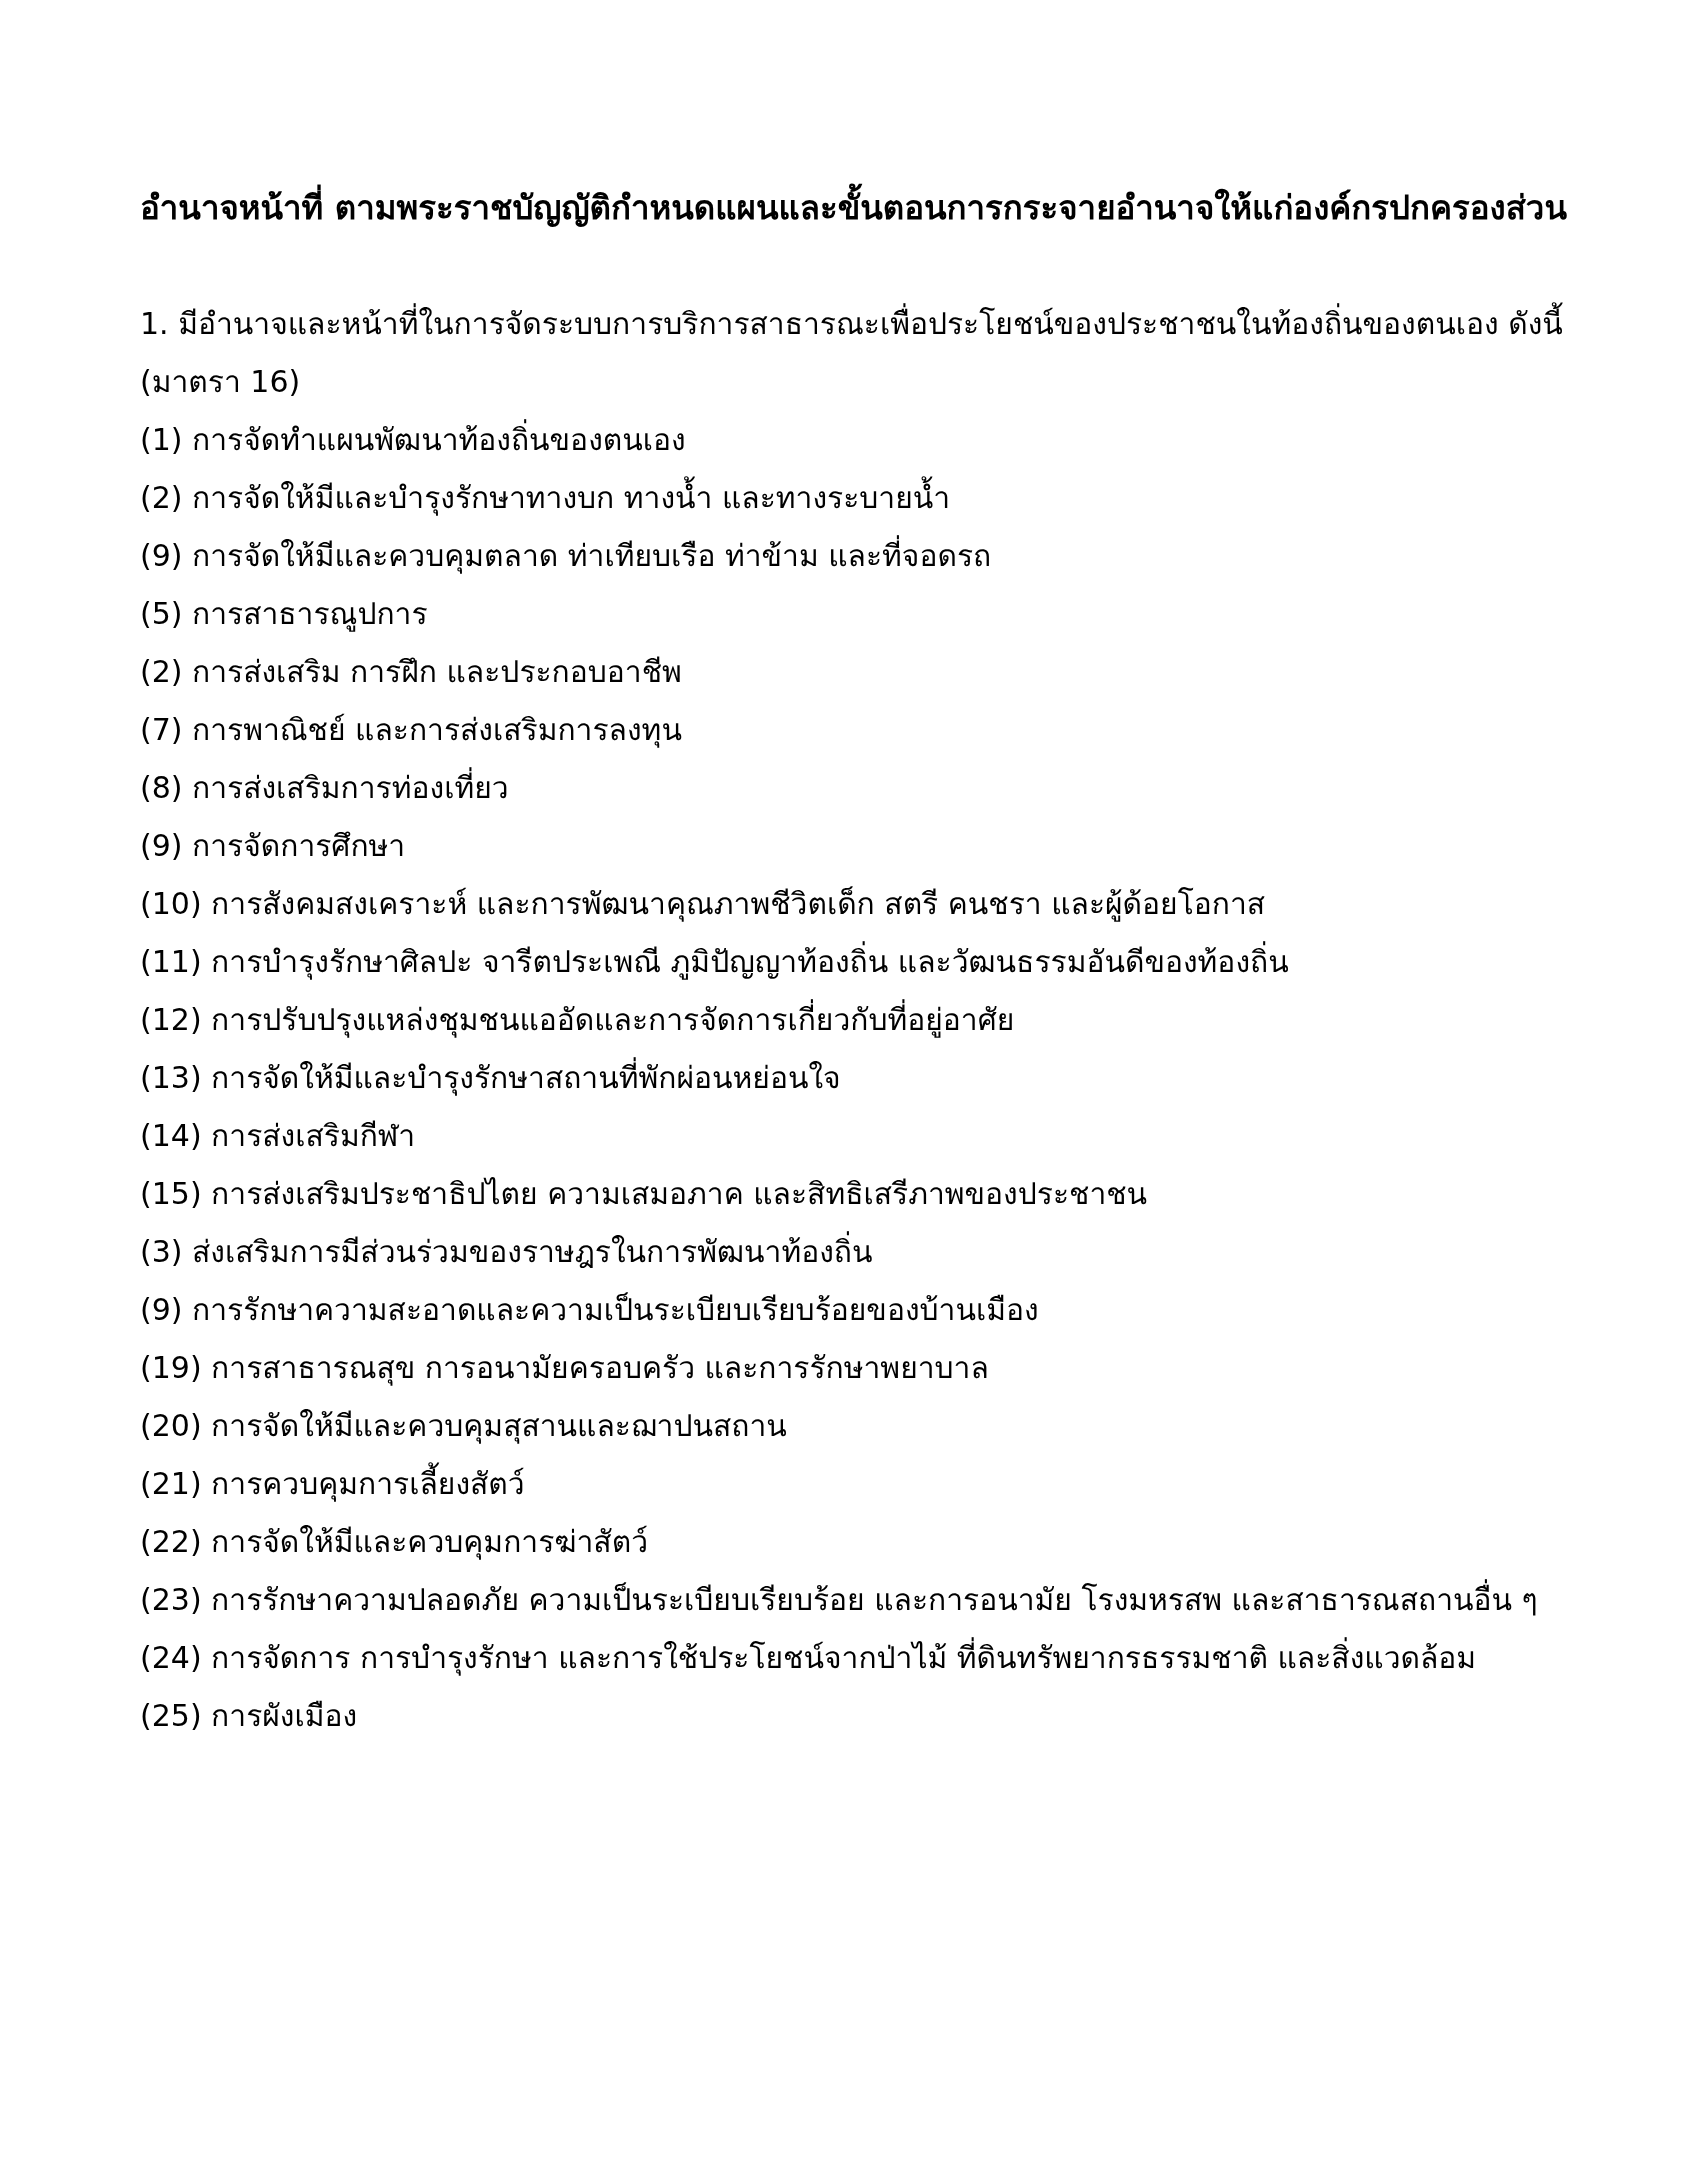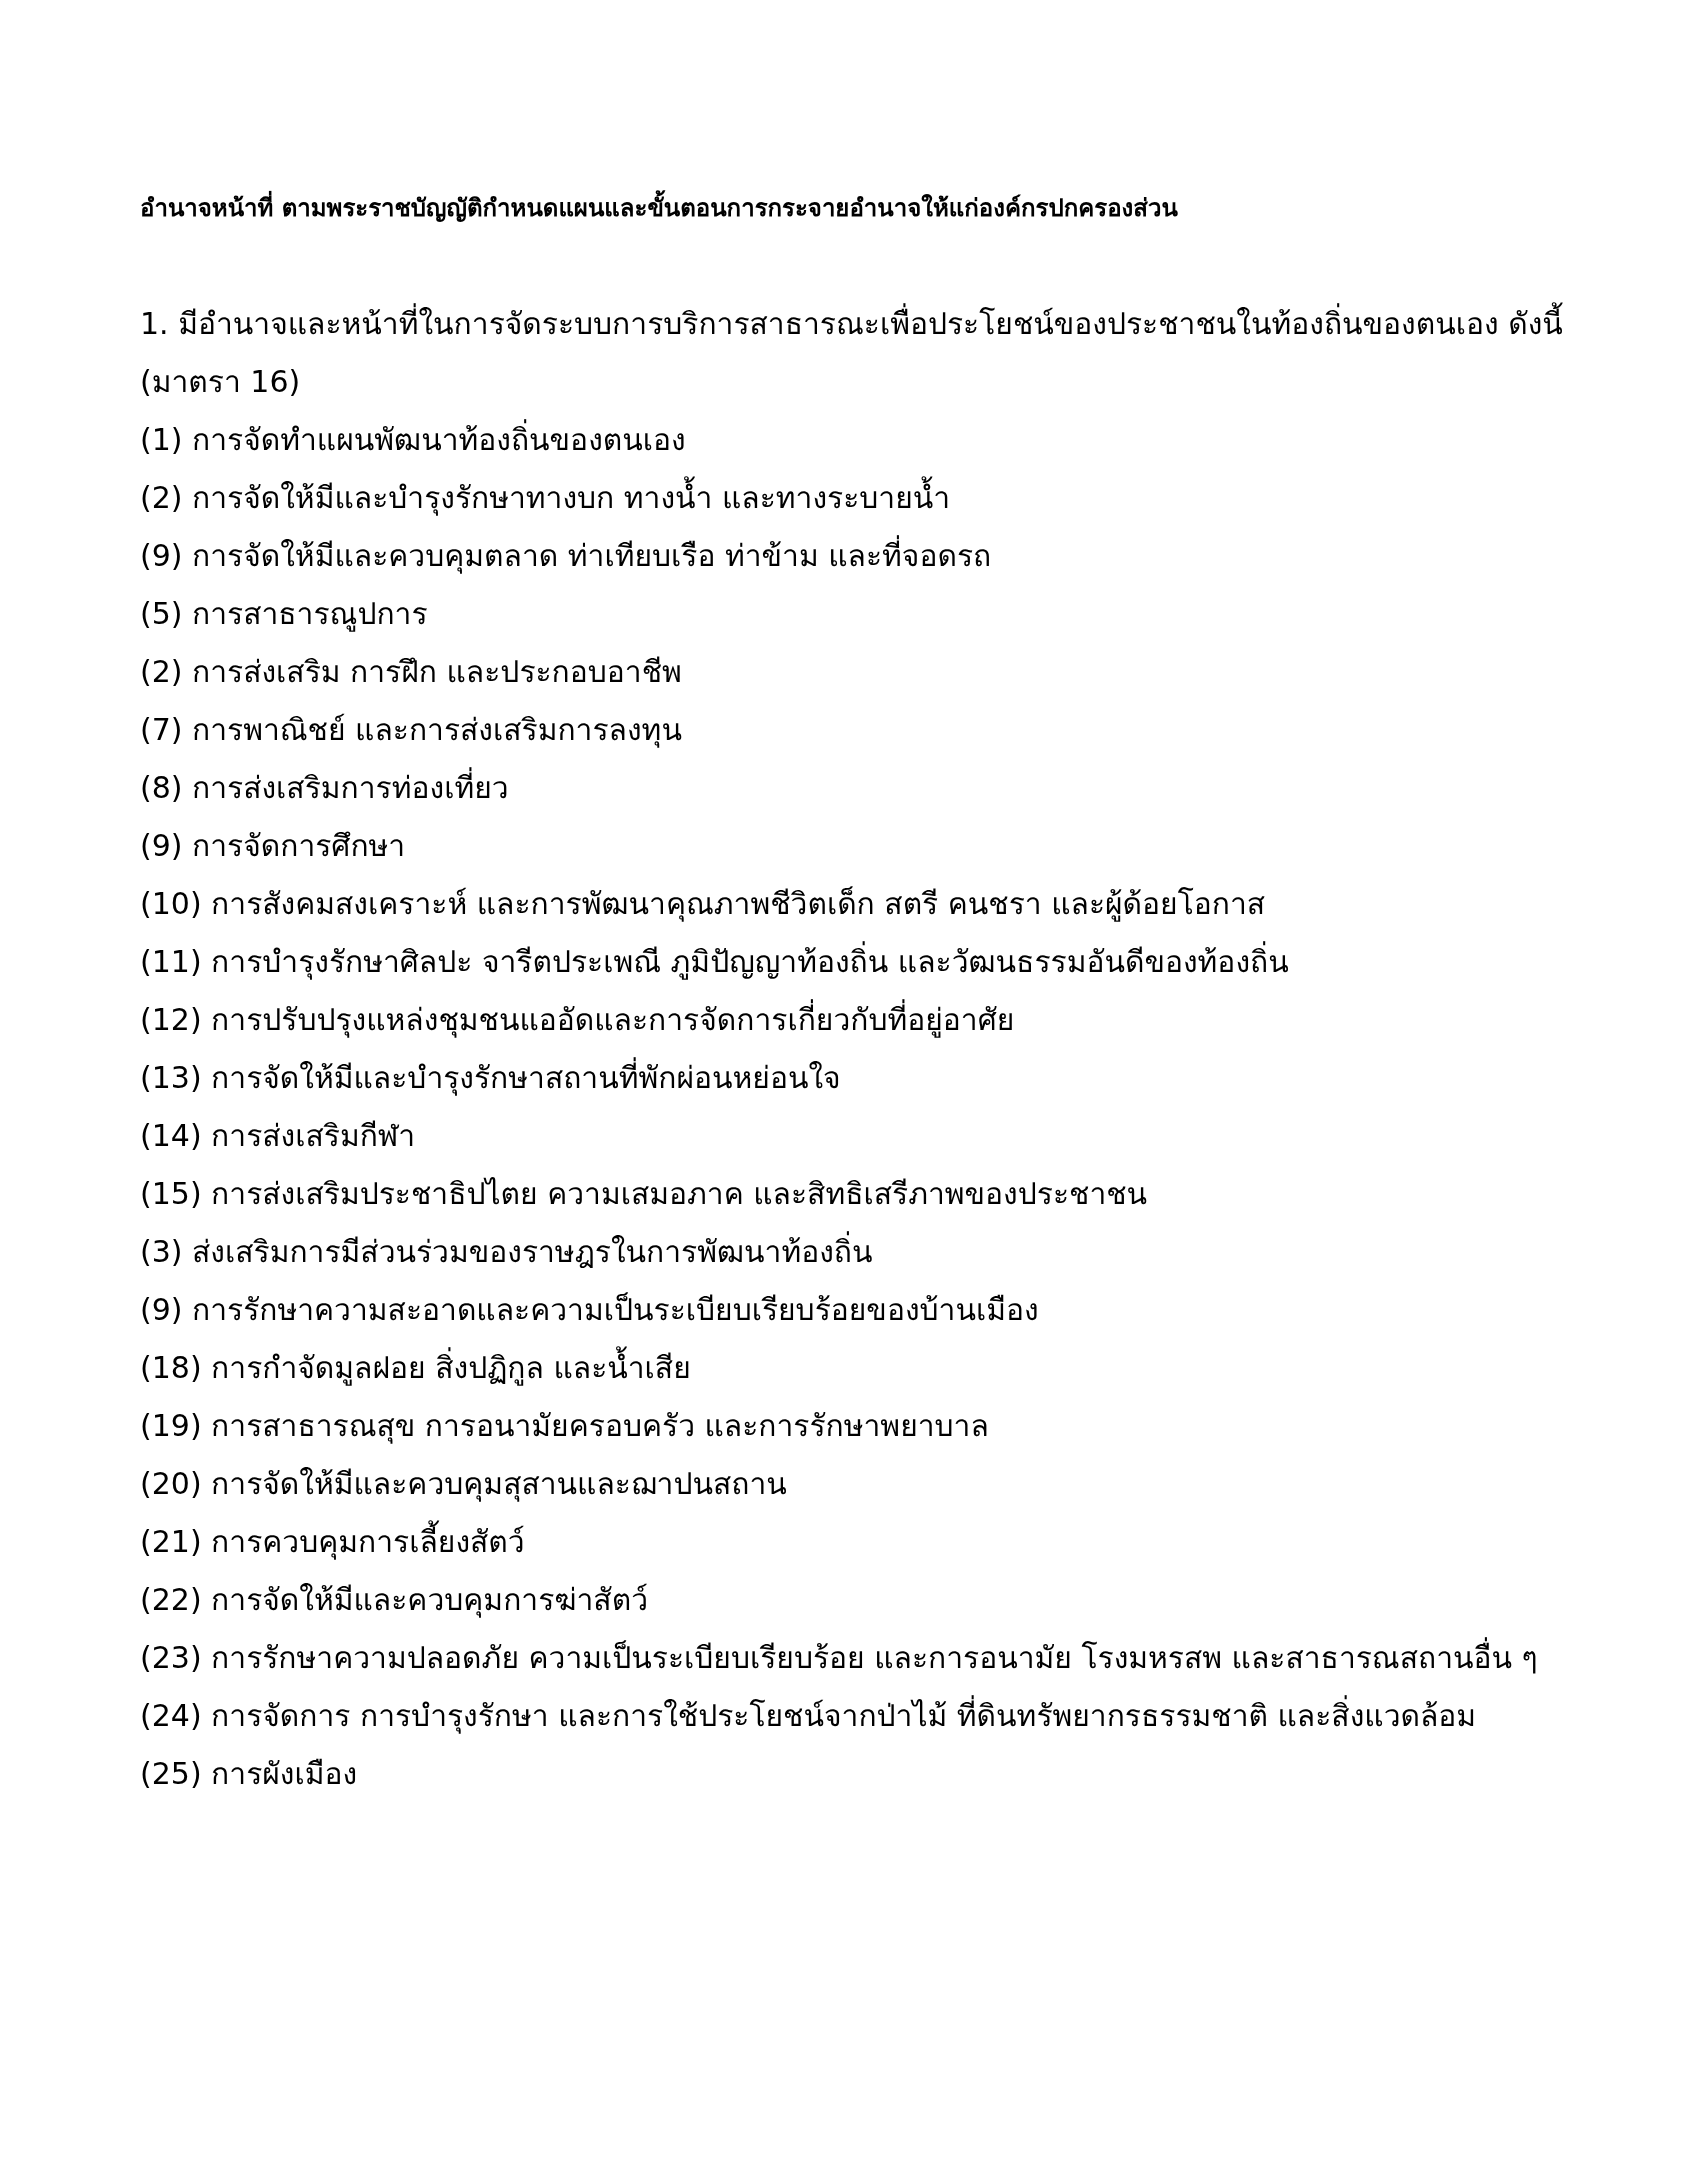--- a/index.html
+++ b/index.html
@@ -15,21 +15,21 @@
     color: #000000;
     overflow: hidden;
   }
   .content {
     position: absolute;
     left: 140px;
     top: 179px;
     width: 1416px;
   }
   .title-line {
-    font-size: 24px;
+    font-size: 33px;
     font-weight: bold;
     line-height: 58px;
     white-space: nowrap;
   }
   .blank-line {
     height: 58px;
   }
   .line {
     font-size: 30px;
     font-weight: normal;
@@ -61,21 +61,20 @@
       <div class="line">(8) การส่งเสริมการท่องเที่ยว</div>
       <div class="line">(9) การจัดการศึกษา</div>
       <div class="line">(10) การสังคมสงเคราะห์ และการพัฒนาคุณภาพชีวิตเด็ก สตรี คนชรา และผู้ด้อยโอกาส</div>
       <div class="line">(11) การบำรุงรักษาศิลปะ จารีตประเพณี ภูมิปัญญาท้องถิ่น และวัฒนธรรมอันดีของท้องถิ่น</div>
       <div class="line">(12) การปรับปรุงแหล่งชุมชนแออัดและการจัดการเกี่ยวกับที่อยู่อาศัย</div>
       <div class="line">(13) การจัดให้มีและบำรุงรักษาสถานที่พักผ่อนหย่อนใจ</div>
       <div class="line">(14) การส่งเสริมกีฬา</div>
       <div class="line">(15) การส่งเสริมประชาธิปไตย ความเสมอภาค และสิทธิเสรีภาพของประชาชน</div>
       <div class="line">(3) ส่งเสริมการมีส่วนร่วมของราษฎรในการพัฒนาท้องถิ่น</div>
       <div class="line">(9) การรักษาความสะอาดและความเป็นระเบียบเรียบร้อยของบ้านเมือง</div>
-      <div class="line">(18) การกำจัดมูลฝอย สิ่งปฏิกูล และน้ำเสีย</div>
       <div class="line">(19) การสาธารณสุข การอนามัยครอบครัว และการรักษาพยาบาล</div>
       <div class="line">(20) การจัดให้มีและควบคุมสุสานและฌาปนสถาน</div>
       <div class="line">(21) การควบคุมการเลี้ยงสัตว์</div>
       <div class="line">(22) การจัดให้มีและควบคุมการฆ่าสัตว์</div>
       <div class="line">(23) การรักษาความปลอดภัย ความเป็นระเบียบเรียบร้อย และการอนามัย โรงมหรสพ และสาธารณสถานอื่น ๆ</div>
       <div class="line">(24) การจัดการ การบำรุงรักษา และการใช้ประโยชน์จากป่าไม้ ที่ดินทรัพยากรธรรมชาติ และสิ่งแวดล้อม</div>
       <div class="line">(25) การผังเมือง</div>
     </div>
 </div>
 

